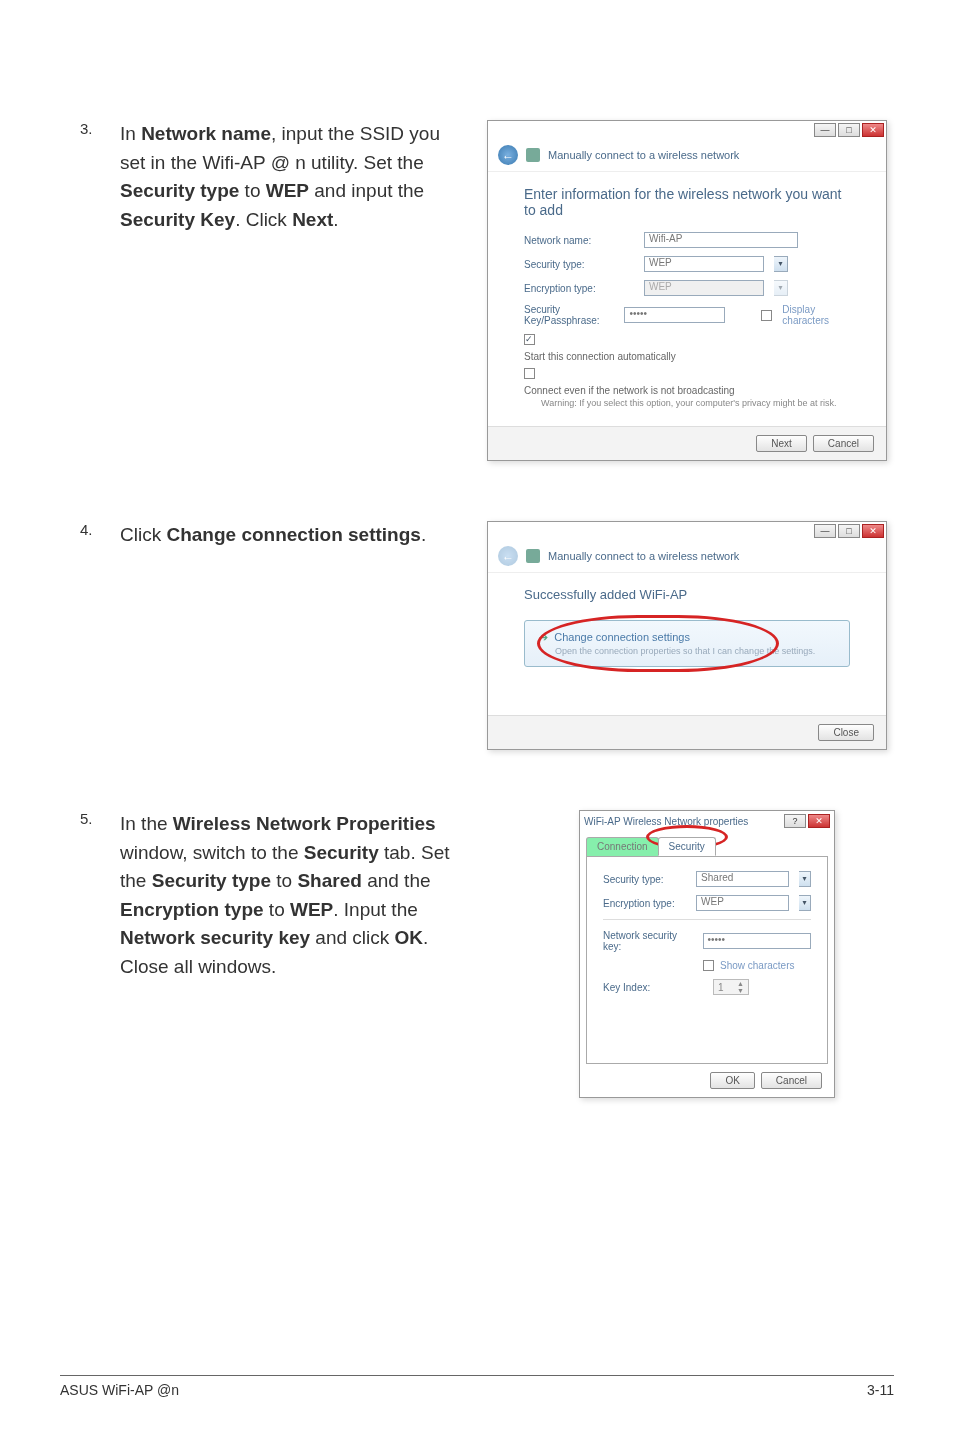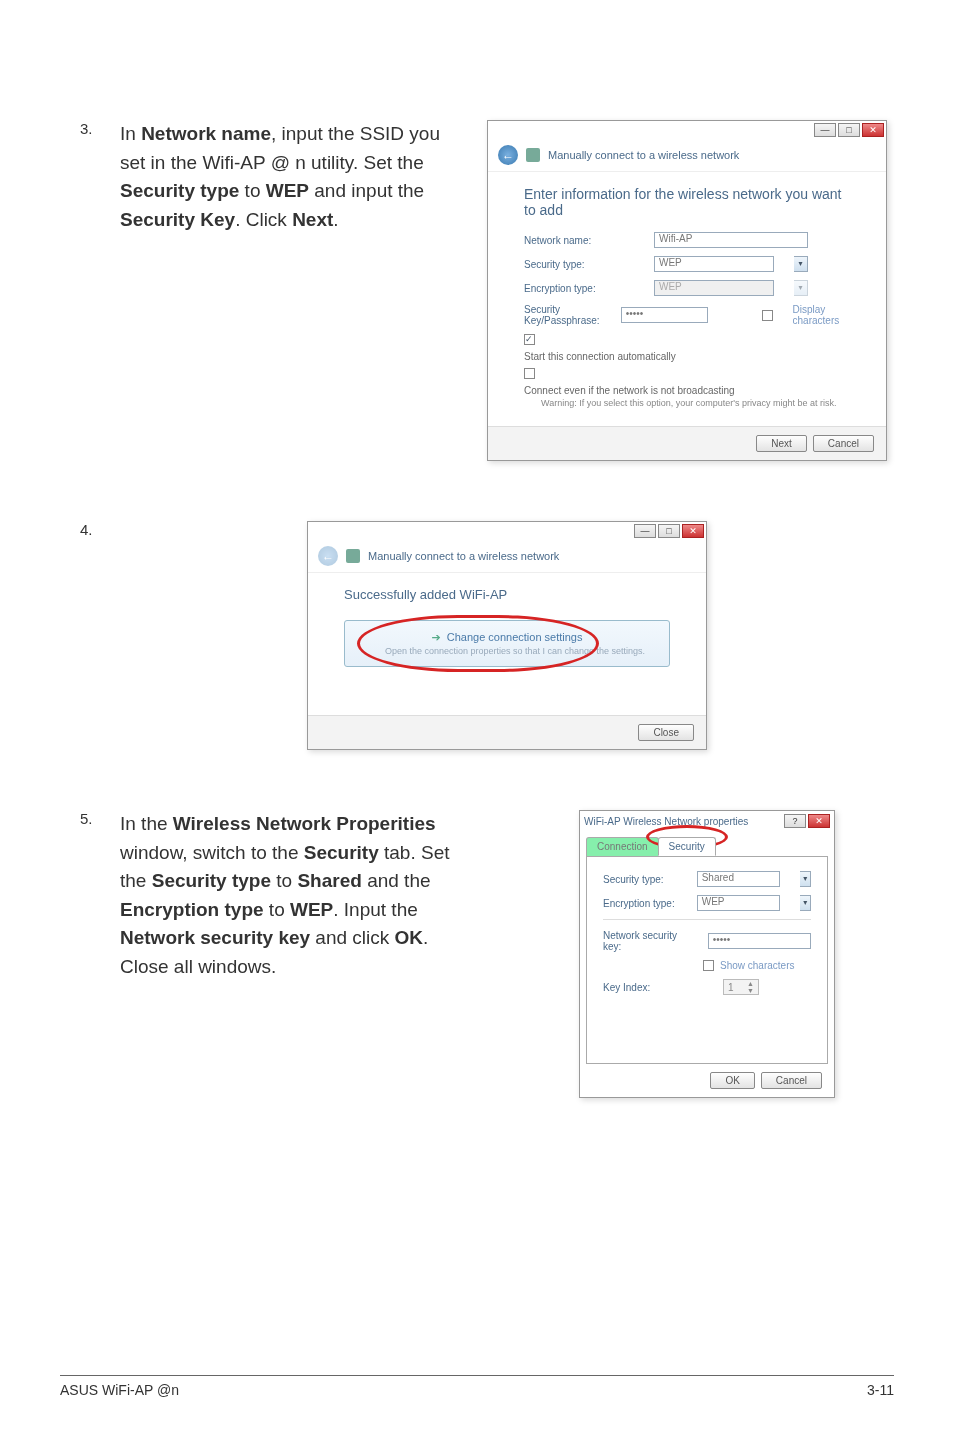--- a/index.html
+++ b/index.html
@@ -81,21 +81,21 @@
   }
   .net-icon {
     width: 14px; height: 14px; background: #7a9; border-radius: 2px;
   }
   .dialog-content { padding: 14px 36px 18px 36px; }
   .dlg-heading { color: #4a6a8a; font-size: 14px; margin-bottom: 14px; }
   .form-row {
     display: flex;
     align-items: center;
     margin-bottom: 8px;
-    gap: 20px;
+    gap: 10px;
   }
   .form-label { width: 110px; color: #4a6a8a; font-size: 10px; }
   .form-input {
     border: 1px solid #9ab;
     background: #fff;
     height: 16px;
     font-size: 10px;
     padding: 0 4px;
     color: #777;
   }
@@ -126,21 +126,20 @@
     margin: 8px 0;
     border-radius: 3px;
   }
   .big-option .arrow { color: #5a8; font-size: 11px; margin-right: 6px; }
   .big-option .opt-title { color: #4a7aa8; font-size: 11px; }
   .big-option .opt-sub { color: #9ab; font-size: 9px; margin-left: 16px; margin-top: 2px; }
   .big-option.highlighted {
     border: 1px solid #9bc;
     background: linear-gradient(#f2f8fd,#e6f0f9);
     position: relative;
-    text-align: center;
   }
   .red-oval {
     position: absolute;
     left: 12px; right: 70px; top: -6px; bottom: -6px;
     border: 3px solid #d62424;
     border-radius: 50% / 60%;
     pointer-events: none;
   }
   .tab-strip {
     display: flex; gap: 0; padding: 6px 6px 0 6px;
@@ -244,20 +243,23 @@
       <div class="dlg-footer">
         <div class="dlg-btn">Next</div>
         <div class="dlg-btn">Cancel</div>
       </div>
     </div>
   </div>
 </div>
 
 <div class="step-row">
   <div class="step-num">4.</div>
+  <div class="step-text">
+    <span>Click </span><b>Change connection settings</b><span>.</span>
+  </div>
   <div class="step-image">
     <div class="dialog dialog2">
       <div class="title-bar">
         <div class="wbtn">—</div>
         <div class="wbtn">□</div>
         <div class="wbtn red">✕</div>
       </div>
       <div class="hdr-row">
         <div class="back-btn" style="opacity:.4">←</div>
         <div class="net-icon"></div>

